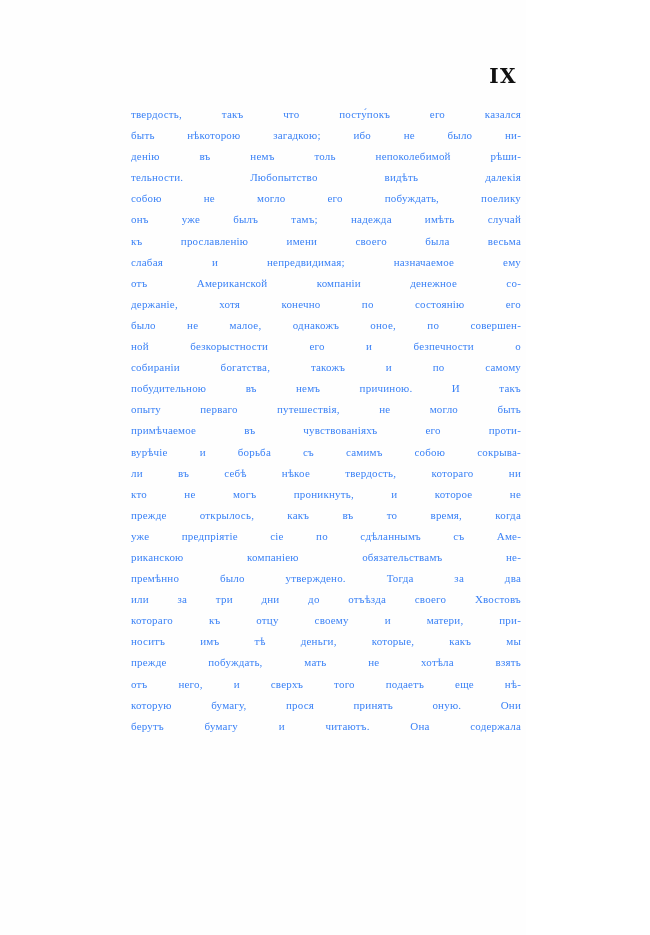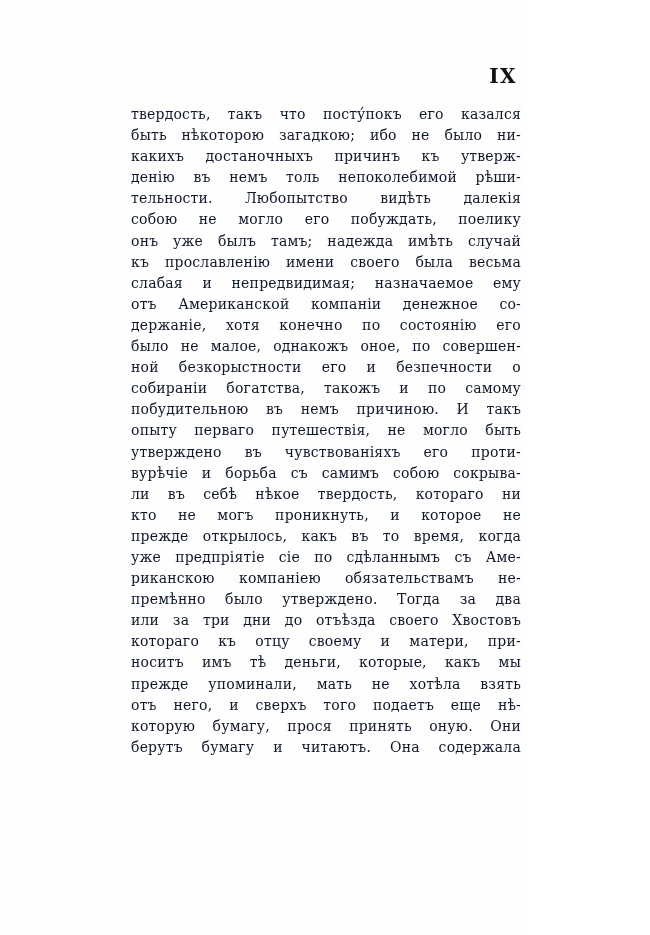--- a/index.html
+++ b/index.html
@@ -27,62 +27,62 @@
     letter-spacing: 1.5px;
     color: #111111;
   }
   .text-block {
     position: absolute;
     top: 104px;
     left: 131px;
     width: 390px;
   }
   .line {
-    font-size: 14px;
+    font-size: 11px;
     line-height: 21.1px;
     height: 21.1px;
     letter-spacing: 0.2px;
     text-align: justify;
     text-align-last: justify;
     white-space: nowrap;
     overflow: visible;
-    color: #0f172a;
+    color: #3b82f6;
+    font-family: Liberation Serif, serif;
   }
 </style>
 </head>
 <body>
 
 <div class="page">
   <div class="page-number">IX</div>
   <div class="text-block">
       <div class="line">твердость, такъ что посту́покъ его казался</div>
       <div class="line">быть нѣкоторою загадкою; ибо не было ни-</div>
-      <div class="line">какихъ достаночныхъ причинъ къ утверж-</div>
       <div class="line">денію въ немъ толь непоколебимой рѣши-</div>
       <div class="line">тельности. Любопытство видѣть далекія</div>
       <div class="line">собою не могло его побуждать, поелику</div>
       <div class="line">онъ уже былъ тамъ; надежда имѣть случай</div>
       <div class="line">къ прославленію имени своего была весьма</div>
       <div class="line">слабая и непредвидимая; назначаемое ему</div>
       <div class="line">отъ Американской компаніи денежное со-</div>
       <div class="line">держаніе, хотя конечно по состоянію его</div>
       <div class="line">было не малое, однакожъ оное, по совершен-</div>
       <div class="line">ной безкорыстности его и безпечности о</div>
       <div class="line">собираніи богатства, такожъ и по самому</div>
       <div class="line">побудительною въ немъ причиною. И такъ</div>
       <div class="line">опыту перваго путешествія, не могло быть</div>
-      <div class="line">утверждено въ чувствованіяхъ его проти-</div>
+      <div class="line">примѣчаемое въ чувствованіяхъ его проти-</div>
       <div class="line">вурѣчіе и борьба съ самимъ собою сокрыва-</div>
       <div class="line">ли въ себѣ нѣкое твердость, котораго ни</div>
       <div class="line">кто не могъ проникнуть, и которое не</div>
       <div class="line">прежде открылось, какъ въ то время, когда</div>
       <div class="line">уже предпріятіе сіе по сдѣланнымъ съ Аме-</div>
       <div class="line">риканскою компаніею обязательствамъ не-</div>
       <div class="line">премѣнно было утверждено. Тогда за два</div>
       <div class="line">или за три дни до отъѣзда своего Хвостовъ</div>
       <div class="line">котораго къ отцу своему и матери, при-</div>
       <div class="line">носитъ имъ тѣ деньги, которые, какъ мы</div>
-      <div class="line">прежде упоминали, мать не хотѣла взять</div>
+      <div class="line">прежде побуждать, мать не хотѣла взять</div>
       <div class="line">отъ него, и сверхъ того подаетъ еще нѣ-</div>
       <div class="line">которую бумагу, прося принять оную. Они</div>
       <div class="line">берутъ бумагу и читаютъ. Она содержала</div>
     </div>
 </div>
 
 </body></html>

